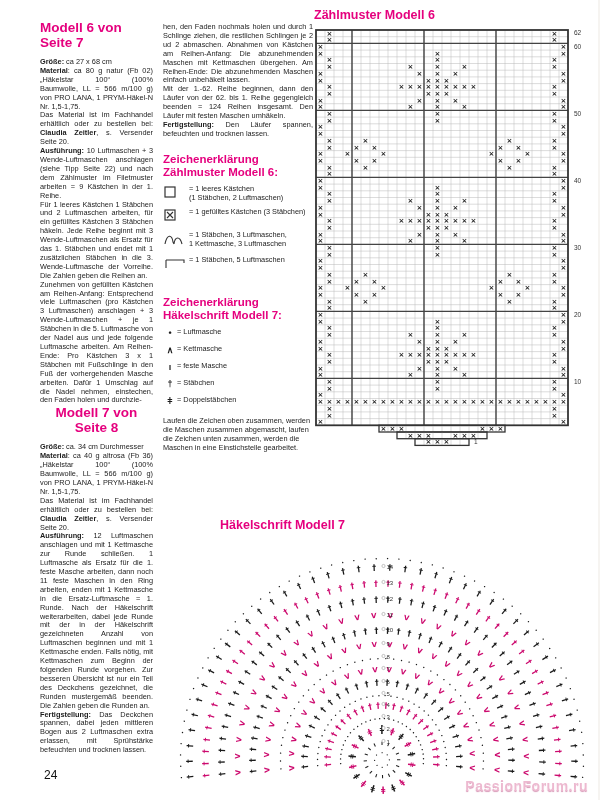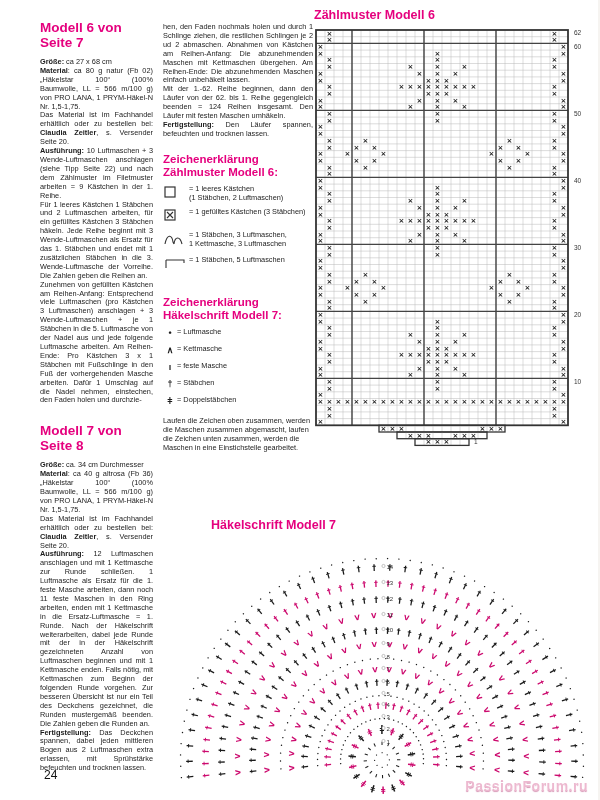--- a/index.html
+++ b/index.html
@@ -8,21 +8,21 @@
   .col{position:absolute;}
   #col1{left:40px;top:20px;width:113px;}
   #col2{left:163px;top:22px;width:150px;}
   #chart1{left:314px;top:8px;width:282px;}
   #fanblock{left:150px;top:518px;width:448px;}
   h2.model{font-size:13.5px;font-weight:bold;color:#e5007e;margin:0 0 8px 0;letter-spacing:0;}
   h3.legendh{font-size:11.5px;font-weight:bold;color:#e5007e;margin:14px 0 6px 0;line-height:13px;}
   h3.charth{font-size:12.5px;font-weight:bold;color:#e5007e;margin:0 0 6px 0;}
   .body-text p{font-size:7.35px;line-height:8.9px;color:#1c1c1c;margin:0;text-align:justify;}
   .body-text p.lead-gap{margin-top:1px;}
-  #m7head{margin-top:18px;}
+  #m7head{margin-top:0;text-align:center;}
   .legend-item{display:flex;align-items:flex-start;margin:0 0 5px 0;}
   .legend-sym{width:26px;flex:0 0 26px;padding-top:0;}
   .legend-txt{font-size:7.35px;line-height:8.8px;color:#1c1c1c;}
   .glyph{font-size:9px;color:#1c1c1c;font-weight:bold;display:inline-block;width:14px;text-align:center;}
   .legend2 .legend-item{margin-bottom:7px;}
   .note{font-size:7.35px;line-height:9px;color:#1c1c1c;margin-top:10px;text-align:left;}
   .xg{font-size:7px;font-weight:bold;fill:#222;text-anchor:middle;font-family:"DejaVu Sans",sans-serif;}
   .lbl{font-size:6.5px;fill:#333;font-family:"Liberation Sans",sans-serif;}
   .rnum{font-size:6px;fill:#333;font-family:"Liberation Sans",sans-serif;}
   #pagenum{position:absolute;left:44px;top:768px;font-size:12px;font-weight:normal;color:#111;}
@@ -540,21 +540,21 @@
         <text x="260" y="87.8" class="lbl">50</text>
         <text x="260" y="154.8" class="lbl">40</text>
         <text x="260" y="221.8" class="lbl">30</text>
         <text x="260" y="288.8" class="lbl">20</text>
         <text x="260" y="355.8" class="lbl">10</text>
         <text x="160" y="416.1" class="lbl">1</text>
       </svg>
   </div>
 
   <div id="fanblock" class="col">
-    <h3 class="charth" style="margin-left:36px;padding-left:25px;">Häkelschrift Modell 7</h3>
+    <h3 class="charth" style="margin-left:45px;padding-left:25px;">Häkelschrift Modell 7</h3>
     <svg id="fansvg" width="448" height="256" viewBox="0 0 448 256">
         <text x="232.0" y="216.0" fill="#1a1a1a" font-size="3.5" font-weight="bold" text-anchor="middle" transform="rotate(0.0 232.0 216.0)">•</text>
         <text x="236.2" y="217.7" fill="#1a1a1a" font-size="3.5" font-weight="bold" text-anchor="middle" transform="rotate(44.5 236.2 217.7)">•</text>
         <text x="238.0" y="221.9" fill="#1a1a1a" font-size="3.5" font-weight="bold" text-anchor="middle" transform="rotate(89.0 238.0 221.9)">•</text>
         <text x="236.4" y="226.1" fill="#1a1a1a" font-size="3.5" font-weight="bold" text-anchor="middle" transform="rotate(133.5 236.4 226.1)">•</text>
         <text x="232.2" y="228.0" fill="#1a1a1a" font-size="3.5" font-weight="bold" text-anchor="middle" transform="rotate(178.0 232.2 228.0)">•</text>
         <text x="227.9" y="226.4" fill="#1a1a1a" font-size="3.5" font-weight="bold" text-anchor="middle" transform="rotate(222.5 227.9 226.4)">•</text>
         <text x="226.0" y="222.3" fill="#1a1a1a" font-size="3.5" font-weight="bold" text-anchor="middle" transform="rotate(267.0 226.0 222.3)">•</text>
         <text x="227.5" y="218.0" fill="#1a1a1a" font-size="3.5" font-weight="bold" text-anchor="middle" transform="rotate(311.5 227.5 218.0)">•</text>
         <text x="232.0" y="207.0" fill="#1a1a1a" font-size="6" font-weight="bold" text-anchor="middle" transform="rotate(0.0 232.0 207.0)">ı</text>

